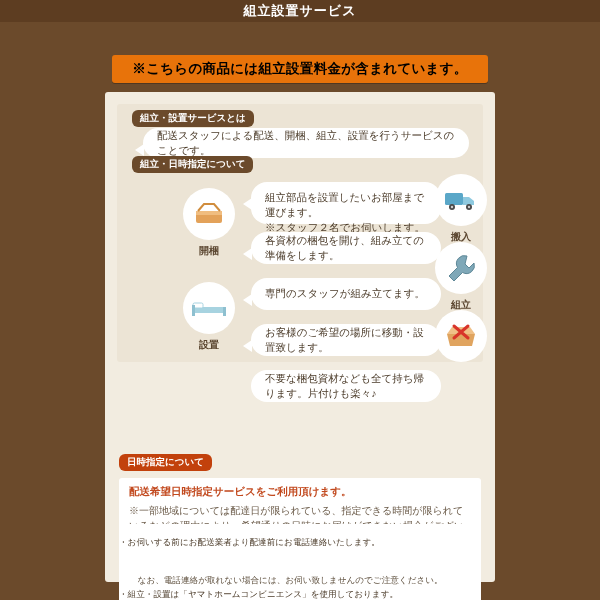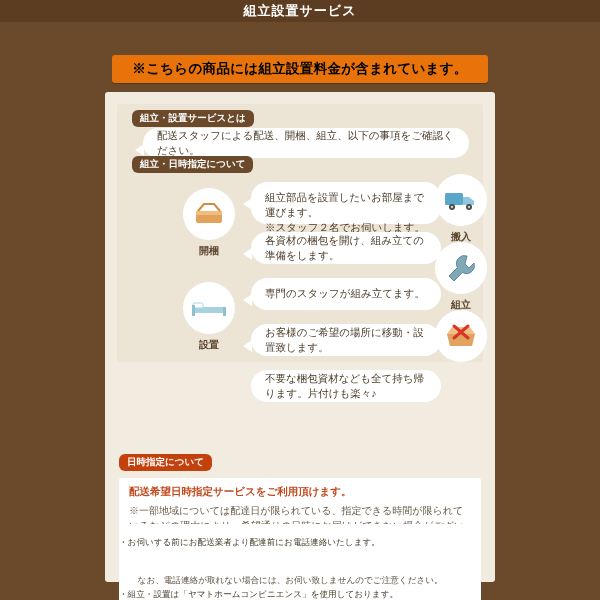--- a/index.html
+++ b/index.html
@@ -237,21 +237,21 @@
   <div class="banner">
     <span class="banner-text">※こちらの商品には組立設置料金が含まれています。</span>
   </div>
 
   <div class="card">
 
     <div class="panel"></div>
 
     <div class="chip chip-1">組立・設置サービスとは</div>
 
-    <div class="bubble b-intro">配送スタッフによる配送、開梱、組立、以下の事項をご確認ください。</div>
+    <div class="bubble b-intro">配送スタッフによる配送、開梱、組立、設置を行うサービスのことです。</div>
 
     <div class="chip chip-2">組立・日時指定について</div>
 
     <div class="circ right-c1">
       <svg width="34" height="22" viewBox="0 0 34 22" aria-hidden="true">
         <rect x="1" y="4" width="18" height="12" rx="1.5" fill="#5aa7c8"></rect>
         <path d="M19 8 h6 l5 4 v4 h-11z" fill="#8ec9df"></path>
         <circle cx="8" cy="18" r="3" fill="#4a4a4a"></circle>
         <circle cx="25" cy="18" r="3" fill="#4a4a4a"></circle>
         <circle cx="8" cy="18" r="1.2" fill="#ccc"></circle>

